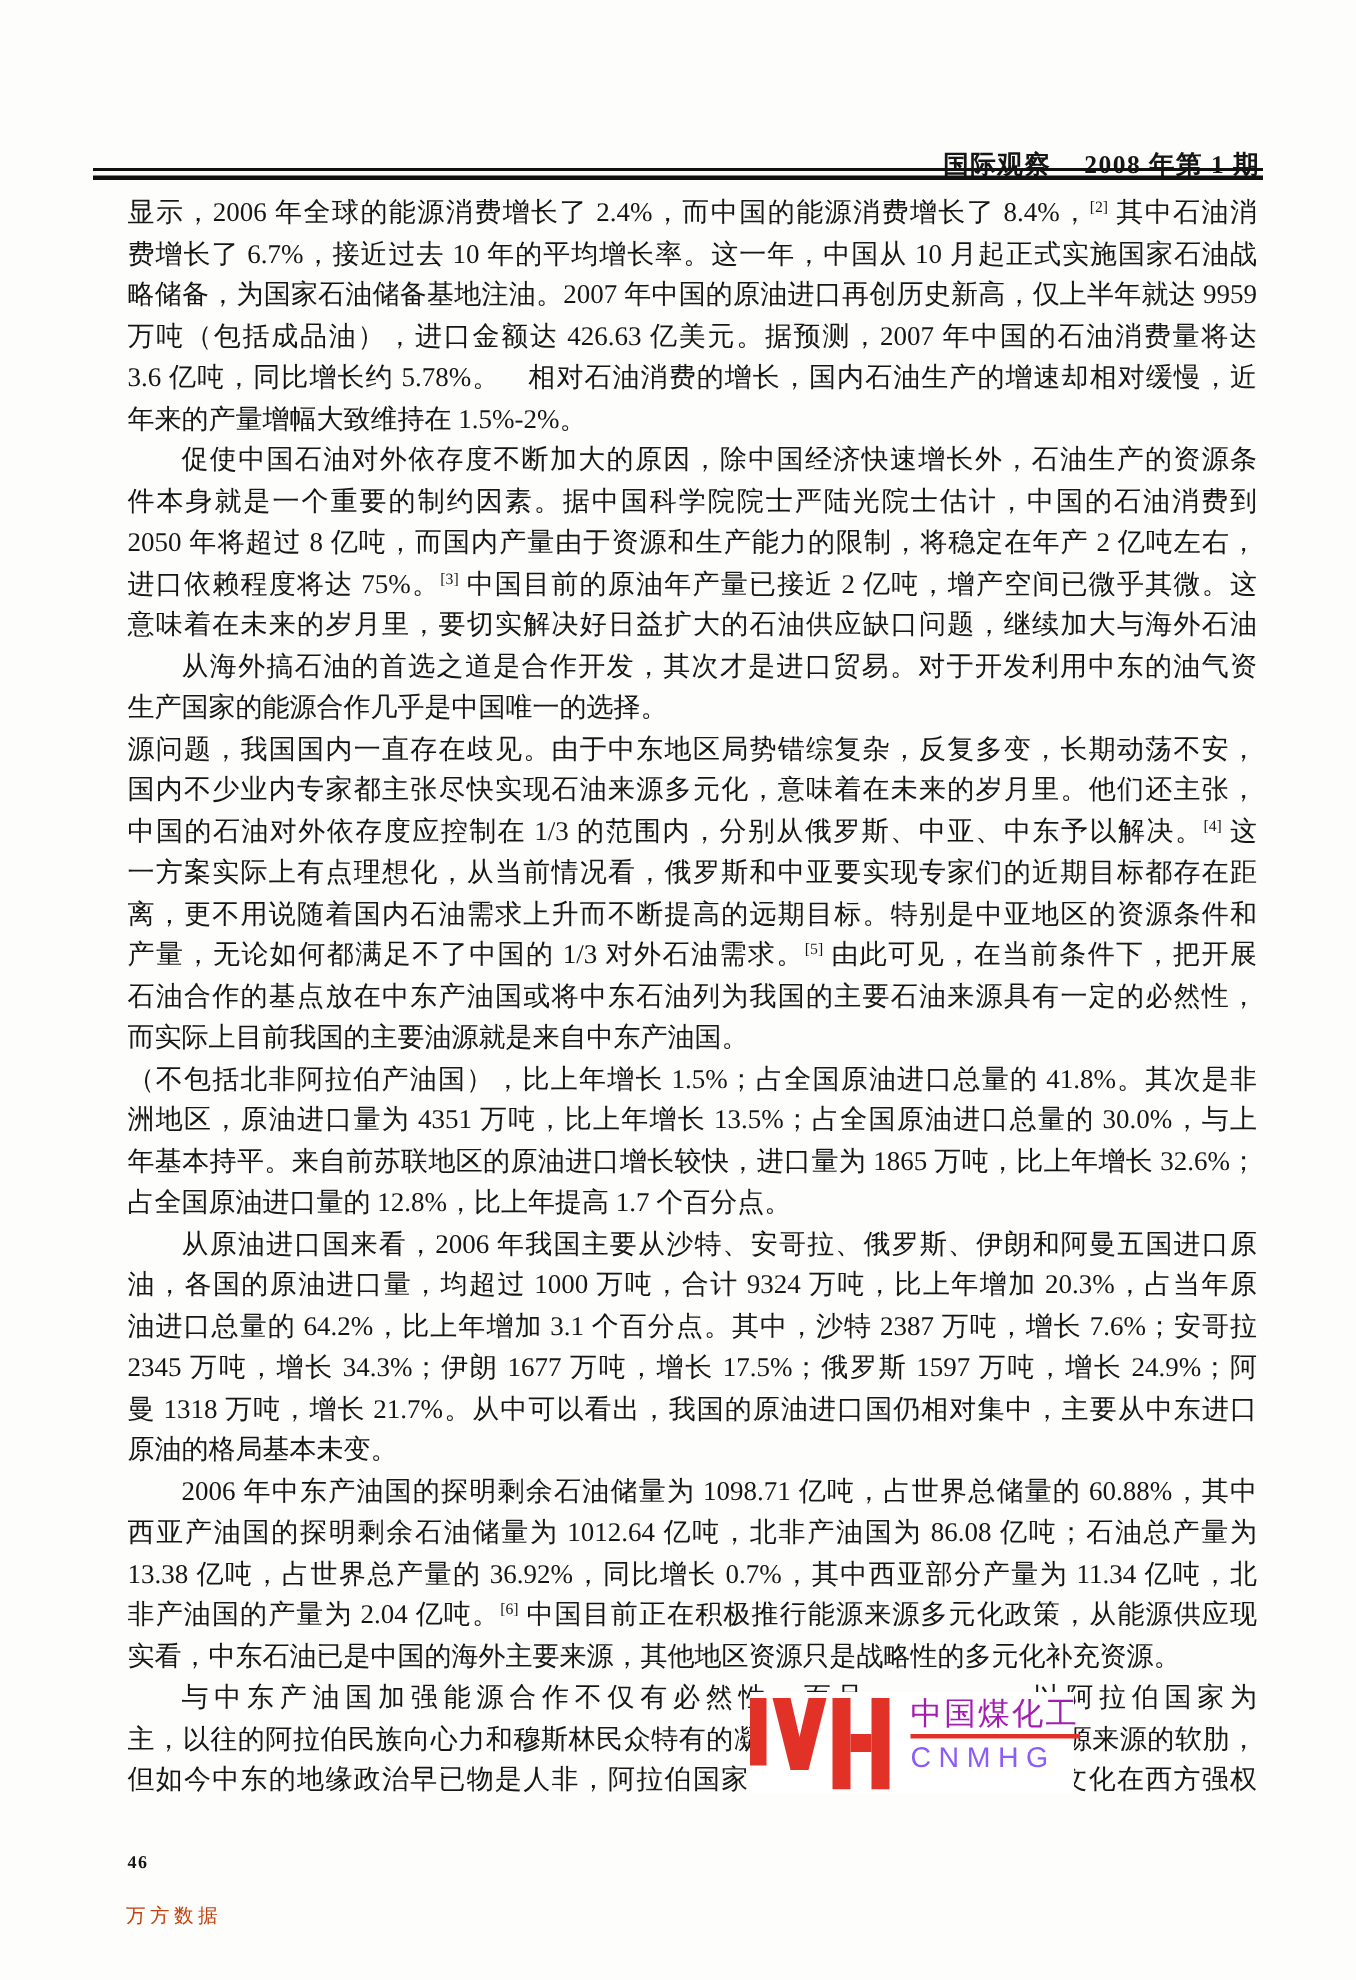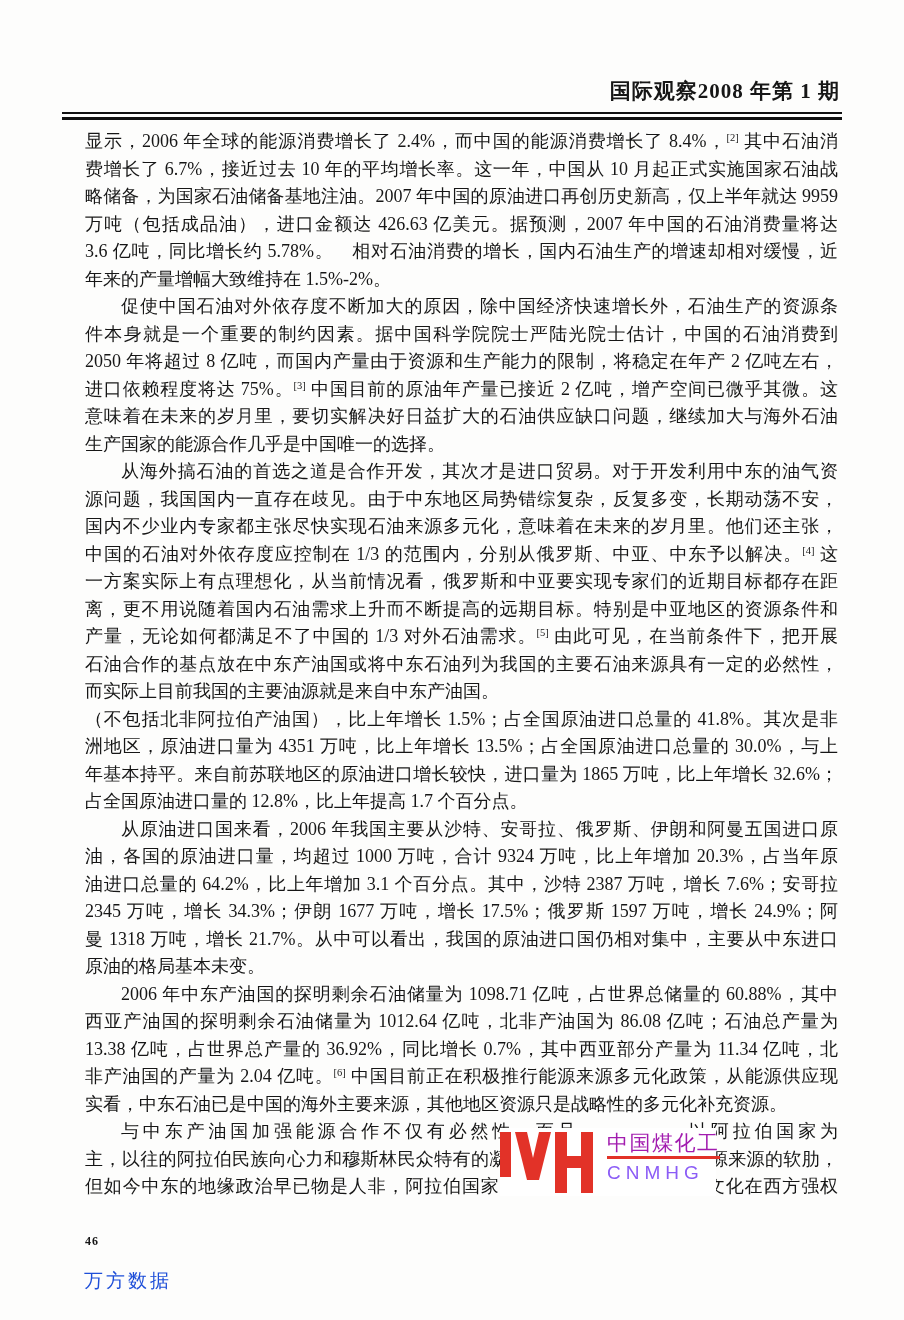--- a/index.html
+++ b/index.html
@@ -4,23 +4,23 @@
 <style>
   html,body{margin:0;padding:0;background:#e8e8e8;}
   .page{
     position:relative;width:904px;height:1320px;margin:0 auto;
     background:#fdfdfc;overflow:hidden;
     font-family:"Liberation Serif","DejaVu Serif",serif;
     color:#161616;
   }
   
   .header{
-    position:absolute;top:77px;right:64px;
-    font-size:21px;font-weight:bold;letter-spacing:1px;
-    display:flex;white-space:nowrap;
+    position:absolute;top:98px;right:64px;
+    font-size:17px;font-weight:bold;letter-spacing:1px;
+    display:flex;gap:22px;white-space:nowrap;
   }
   .rule{
     position:absolute;left:62px;right:62px;top:112px;height:3px;
     border-top:2px solid #111;border-bottom:3px solid #111;
     box-sizing:content-box;background:transparent;
   }
   
   .body{
     position:absolute;left:85px;top:128px;width:753px;
   }
@@ -43,21 +43,21 @@
   .wm-underline{height:3px;margin:1px 0 2px;}
   .wm-en{font-size:19px;line-height:23px;color:#8b5cf6;letter-spacing:5px;white-space:nowrap;}
   
   .page-number{
     position:absolute;left:85px;top:1234px;
     font-size:12px;font-weight:bold;letter-spacing:1px;
   }
   .wanfang{
     position:absolute;left:84px;top:1268px;
     font-family:"Liberation Sans","DejaVu Sans",sans-serif;
-    font-size:19px;color:#1d4ed8;letter-spacing:3px;
+    font-size:13px;color:#c2410c;letter-spacing:3px;
   }
 </style>
 </head>
 <body>
 
 <div class="page">
 
   <div class="header">
     <span>国际观察</span>
     <span>2008 年第 1 期</span>
@@ -70,22 +70,22 @@
       <div class="line">费增长了 6.7%，接近过去 10 年的平均增长率。这一年，中国从 10 月起正式实施国家石油战</div>
       <div class="line">略储备，为国家石油储备基地注油。2007 年中国的原油进口再创历史新高，仅上半年就达 9959</div>
       <div class="line">万吨（包括成品油），进口金额达 426.63 亿美元。据预测，2007 年中国的石油消费量将达</div>
       <div class="line">3.6 亿吨，同比增长约 5.78%。　相对石油消费的增长，国内石油生产的增速却相对缓慢，近</div>
       <div class="line last">年来的产量增幅大致维持在 1.5%-2%。</div>
       <div class="line indent">促使中国石油对外依存度不断加大的原因，除中国经济快速增长外，石油生产的资源条</div>
       <div class="line">件本身就是一个重要的制约因素。据中国科学院院士严陆光院士估计，中国的石油消费到</div>
       <div class="line">2050 年将超过 8 亿吨，而国内产量由于资源和生产能力的限制，将稳定在年产 2 亿吨左右，</div>
       <div class="line">进口依赖程度将达 75%。<sup>[3]</sup> 中国目前的原油年产量已接近 2 亿吨，增产空间已微乎其微。这</div>
       <div class="line">意味着在未来的岁月里，要切实解决好日益扩大的石油供应缺口问题，继续加大与海外石油</div>
+      <div class="line indent">从海外搞石油的首选之道是合作开发，其次才是进口贸易。对于开发利用中东的油气资</div>
       <div class="line last">生产国家的能源合作几乎是中国唯一的选择。</div>
-      <div class="line indent">从海外搞石油的首选之道是合作开发，其次才是进口贸易。对于开发利用中东的油气资</div>
       <div class="line">源问题，我国国内一直存在歧见。由于中东地区局势错综复杂，反复多变，长期动荡不安，</div>
       <div class="line">国内不少业内专家都主张尽快实现石油来源多元化，意味着在未来的岁月里。他们还主张，</div>
       <div class="line">中国的石油对外依存度应控制在 1/3 的范围内，分别从俄罗斯、中亚、中东予以解决。<sup>[4]</sup> 这</div>
       <div class="line">一方案实际上有点理想化，从当前情况看，俄罗斯和中亚要实现专家们的近期目标都存在距</div>
       <div class="line">离，更不用说随着国内石油需求上升而不断提高的远期目标。特别是中亚地区的资源条件和</div>
       <div class="line">产量，无论如何都满足不了中国的 1/3 对外石油需求。<sup>[5]</sup> 由此可见，在当前条件下，把开展</div>
       <div class="line">石油合作的基点放在中东产油国或将中东石油列为我国的主要石油来源具有一定的必然性，</div>
       <div class="line last">而实际上目前我国的主要油源就是来自中东产油国。</div>
       <div class="line">（不包括北非阿拉伯产油国），比上年增长 1.5%；占全国原油进口总量的 41.8%。其次是非</div>
       <div class="line">洲地区，原油进口量为 4351 万吨，比上年增长 13.5%；占全国原油进口总量的 30.0%，与上</div>

